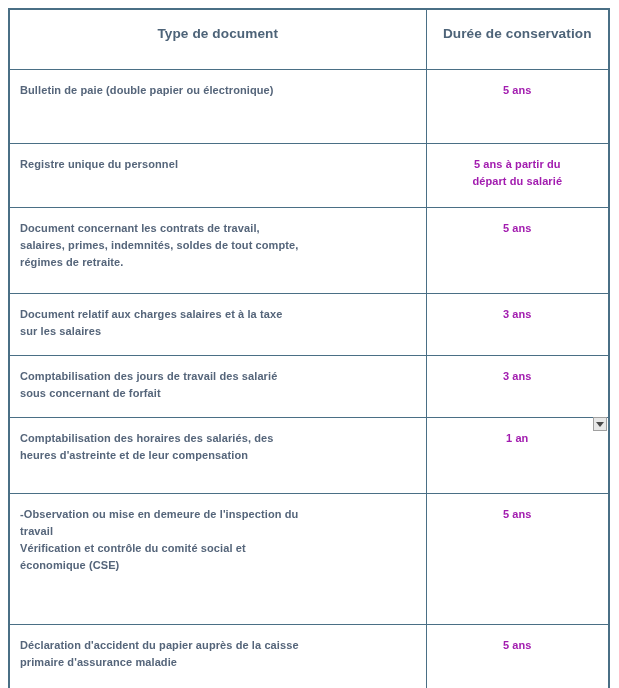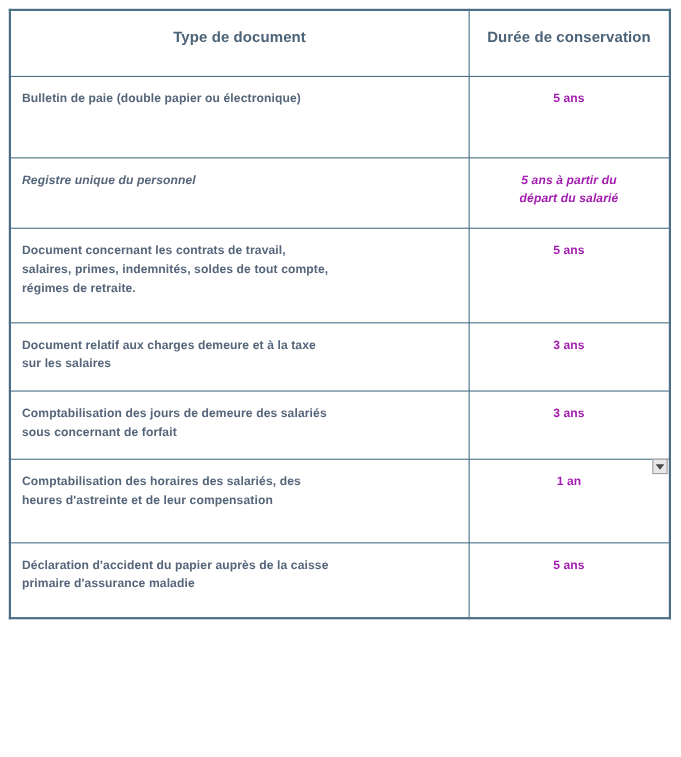--- a/index.html
+++ b/index.html
@@ -60,21 +60,21 @@
   tr.header-row td.type-cell .cell-inner,
   tr.header-row td.duration-cell .cell-inner {
     color: #4d6378;
     text-align: center;
     font-size: 13.6px;
     padding-top: 13px;
   }
 
   .r-header td { height: 59px; margin-left: 43px; }
   .r0 td { height: 73px; }
-  .r1 td { height: 63px; font-style: italic; }
+  .r1 td { height: 63px; }
   .r2 td { height: 85px; margin-left: 16px; }
   .r3 td { height: 61px; }
   .r4 td { height: 61px; }
   .r5 td { height: 75px; }
   .r6 td { height: 130px; }
   .r7 td { height: 67px; }
 
   .line-break-spacer { display: block; }
 
   .dropdown-button {
@@ -156,35 +156,35 @@
         <td class="duration-cell">
           <div class="cell-inner">
             <span class="line-break-spacer">5 ans</span>
           </div>
         </td>
       </tr>
 
       <tr class="r3">
         <td class="type-cell">
           <div class="cell-inner">
-            <span class="line-break-spacer">Document relatif aux charges demeure et à la taxe</span>
+            <span class="line-break-spacer">Document relatif aux charges salaires et à la taxe</span>
             <span class="line-break-spacer">sur les salaires</span>
           </div>
         </td>
         <td class="duration-cell">
           <div class="cell-inner">
             <span class="line-break-spacer">3 ans</span>
           </div>
         </td>
       </tr>
 
       <tr class="r4">
         <td class="type-cell">
           <div class="cell-inner">
-            <span class="line-break-spacer">Comptabilisation des jours de demeure des salariés</span>
+            <span class="line-break-spacer">Comptabilisation des jours de travail des salarié</span>
             <span class="line-break-spacer">sous concernant de forfait</span>
           </div>
         </td>
         <td class="duration-cell">
           <div class="cell-inner">
             <span class="line-break-spacer">3 ans</span>
           </div>
         </td>
       </tr>
 
@@ -195,20 +195,35 @@
             <span class="line-break-spacer">heures d'astreinte et de leur compensation</span>
           </div>
         </td>
         <td class="duration-cell">
           <div class="cell-inner">
             <span class="line-break-spacer">1 an</span>
           </div>
         </td>
       </tr>
 
+      <tr class="r6">
+        <td class="type-cell">
+          <div class="cell-inner">
+            <span class="line-break-spacer">-Observation ou mise en demeure de l'inspection du</span>
+            <span class="line-break-spacer">travail</span>
+            <span class="line-break-spacer">Vérification et contrôle du comité social et</span>
+            <span class="line-break-spacer">économique (CSE)</span>
+          </div>
+        </td>
+        <td class="duration-cell">
+          <div class="cell-inner">
+            <span class="line-break-spacer">5 ans</span>
+          </div>
+        </td>
+      </tr>
 
       <tr class="r7">
         <td class="type-cell">
           <div class="cell-inner">
             <span class="line-break-spacer">Déclaration d'accident du papier auprès de la caisse</span>
             <span class="line-break-spacer">primaire d'assurance maladie</span>
           </div>
         </td>
         <td class="duration-cell">
           <div class="cell-inner">

